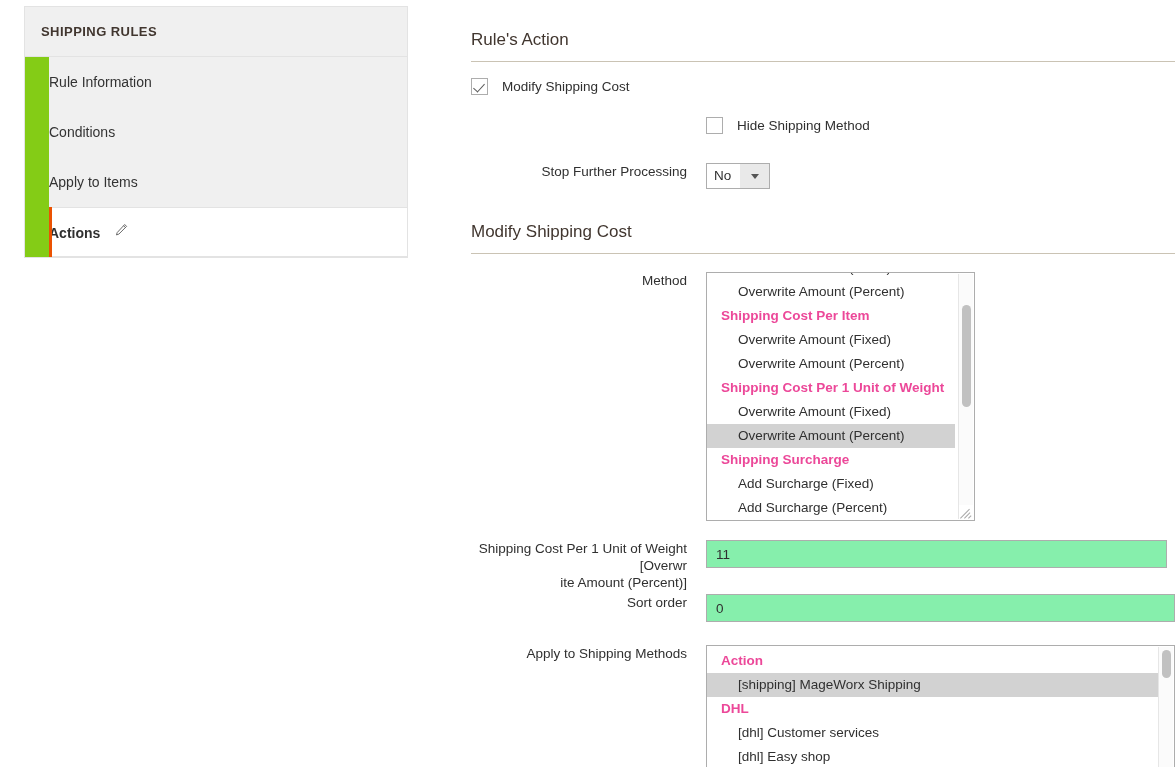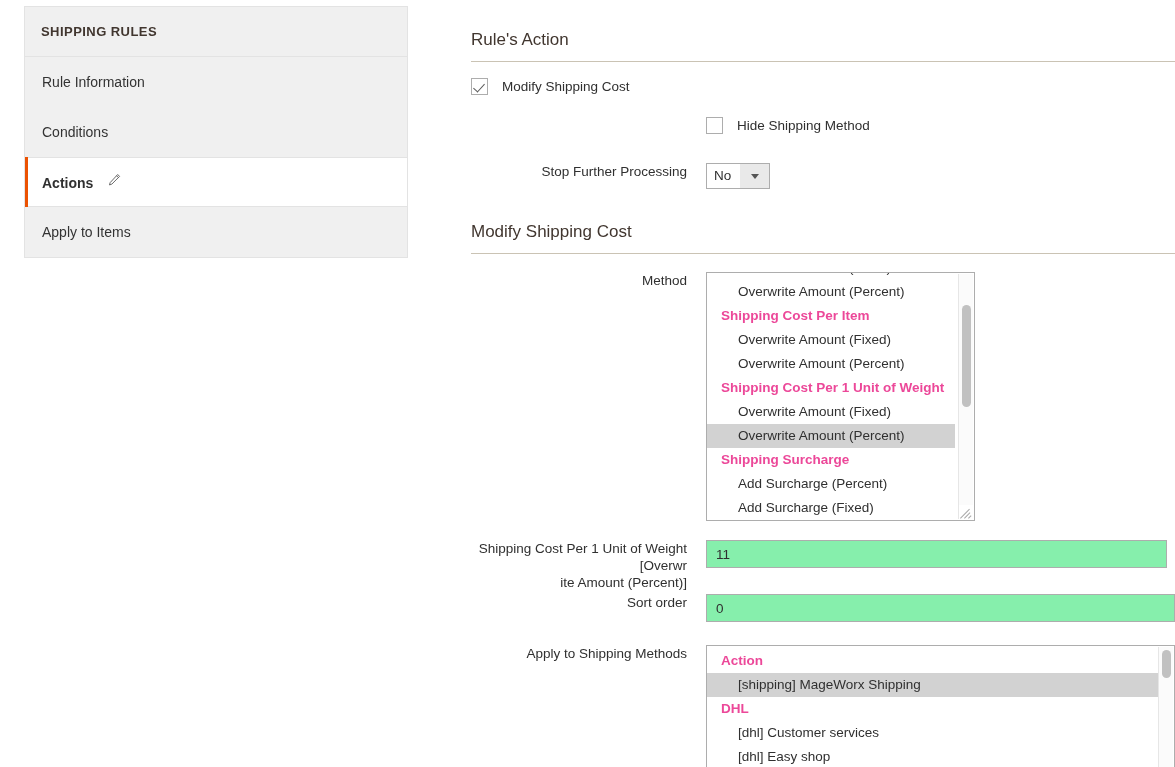--- a/index.html
+++ b/index.html
@@ -34,25 +34,25 @@
     color: #41362f;
     letter-spacing: 0.45px;
     padding: 17px 0 17px 16px;
     border-bottom: 1px solid #e3e3e3;
     background: #f0f0f0;
   }
   .nav-item {
     position: relative;
     height: 50px;
     line-height: 50px;
-    padding-left: 17px;
     font-size: 14px;
     color: #333333;
     background: #f0f0f0;
     cursor: pointer;
+    margin-left: 24px;
   }
   .nav-item.active {
     background: #ffffff;
     font-weight: bold;
     color: #303030;
     border-top: 1px solid #e3e3e3;
     border-bottom: 1px solid #e3e3e3;
   }
   .nav-item.active::before {
     content: "";
@@ -242,34 +242,34 @@
 
   <div id="sidebar">
     <div id="sidebar-title">SHIPPING RULES</div>
 
     <div class="nav-item">
       <span>Rule Information</span>
     </div>
 
     <div class="nav-item">
       <span>Conditions</span>
+    </div>
+
+    <div class="nav-item">
+      <span>Apply to Items</span>
     </div>
 
     <div class="nav-item active">
       <span>Actions</span>
       <span class="pencil-icon">
         <svg width="15" height="15" viewBox="0 0 16 16">
           <path d="M11.4 1.6 L13.4 3.6 L5.1 11.9 L2.6 12.7 L3.4 10.2 Z" fill="none" stroke="#666666" stroke-width="1.05"></path>
           <line x1="10.2" y1="2.9" x2="12.2" y2="4.9" stroke="#666666" stroke-width="1.05"></line>
         </svg>
       </span>
-    </div>
-
-    <div class="nav-item">
-      <span>Apply to Items</span>
     </div>
   </div>
 
   <div id="main">
 
     <div style="position:absolute; left:0; top:30px; right:0;">
       <div class="section-head">Rule's Action</div>
       <div class="section-rule"></div>
     </div>
 
@@ -316,22 +316,22 @@
           <div class="lb-inner" style="top:-17px;">
             <div class="opt">Overwrite Amount (Fixed)</div>
             <div class="opt">Overwrite Amount (Percent)</div>
             <div class="optgroup">Shipping Cost Per Item</div>
             <div class="opt">Overwrite Amount (Fixed)</div>
             <div class="opt">Overwrite Amount (Percent)</div>
             <div class="optgroup">Shipping Cost Per 1 Unit of Weight</div>
             <div class="opt">Overwrite Amount (Fixed)</div>
             <div class="opt sel-opt" style="padding-left:35px;margin-left:-4px;width:calc(100% - 15px);">Overwrite Amount (Percent)</div>
             <div class="optgroup">Shipping Surcharge</div>
+            <div class="opt">Add Surcharge (Fixed)</div>
             <div class="opt">Add Surcharge (Percent)</div>
-            <div class="opt">Add Surcharge (Fixed)</div>
           </div>
           <div class="lb-track">
             <div class="lb-thumb" style="top:31px; height:102px;"></div>
           </div>
           <div class="resize-grip">
             <i style="width:13px; left:1px; top:13px;"></i>
             <i style="width:8px; left:5px; top:13px;"></i>
             <i style="width:4px; left:9px; top:13px;"></i>
           </div>
         </div>

